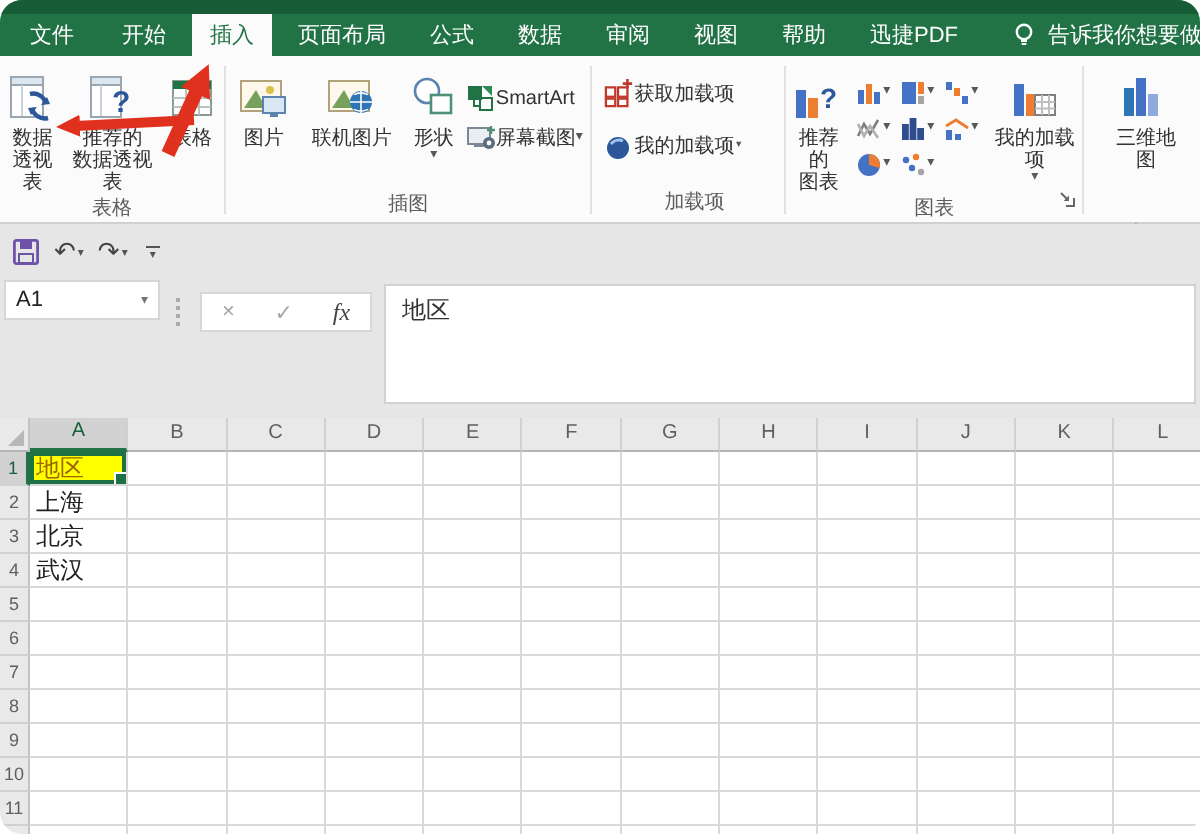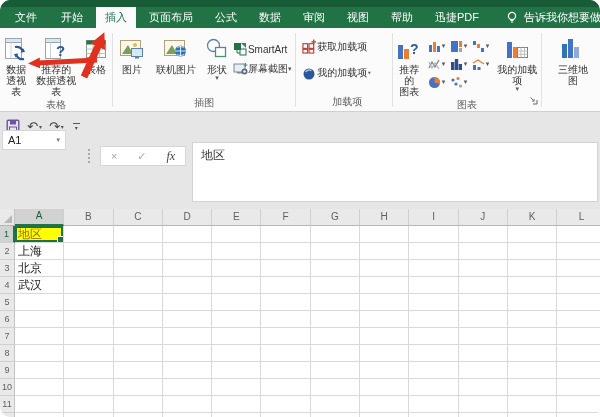--- a/index.html
+++ b/index.html
@@ -37,21 +37,21 @@
   .launcher { position:absolute; right:3px; bottom:2px; }
 
   
   .midband { position:absolute; left:0; top:112px; width:600px; height:97px; background:#e6e6e6; }
   .qat { position:absolute; left:6px; top:3px; height:22px; display:flex; align-items:center; gap:7px; }
   .qbtn { display:flex; align-items:center; gap:1px; color:#444; }
   .arrowglyph { font-size:13px; color:#444; font-family:"DejaVu Sans",sans-serif; line-height:13px; }
   .qdd { font-size:6px; color:#555; }
   .qmore { display:flex; flex-direction:column; align-items:center; line-height:4px; margin-left:2px; }
   .qmore .bar { width:7px; border-top:1px solid #555; margin-bottom:2px; }
-  .namebox { position:absolute; left:2px; top:18px; width:64px; height:20px; background:#fff; border:1px solid #d6d6d6; display:flex; align-items:center; font-size:11px; color:#222; padding:0 5px;text-align:center; }
+  .namebox { position:absolute; left:2px; top:28px; width:78px; height:20px; background:#fff; border:1px solid #d6d6d6; display:flex; align-items:center; font-size:11px; color:#222; padding:0 5px;text-align:center; }
   .namebox .nbdd { margin-left:auto; font-size:7px; color:#777; }
   .grip { position:absolute; left:88px; top:37px; height:14px; border-left:2px dotted #aaa; }
   .fxbox { position:absolute; left:100px; top:34px; width:86px; height:20px; background:#fff; border:1px solid #d6d6d6; display:flex; align-items:center; justify-content:space-around; font-size:11px; color:#a6a6a6; }
   .fxbox .fx { font-family:"Liberation Serif","DejaVu Serif",serif; font-style:italic; color:#444; font-size:12px; }
   .formulabar { position:absolute; left:192px; top:30px; width:406px; height:60px; background:#fff; border:1px solid #d2d2d2; font-size:12px; color:#333; padding:4px 8px; }
 
   
   .sheet { position:absolute; left:0; top:209px; width:600px; height:208px; background:#fff; overflow:hidden; }
   .shr { display:flex; height:17px; }
   .corner { flex:0 0 15px; background:#e9e9e9; border-right:1px solid #c3c3c3; border-bottom:1px solid #b5b5b5; position:relative; }

